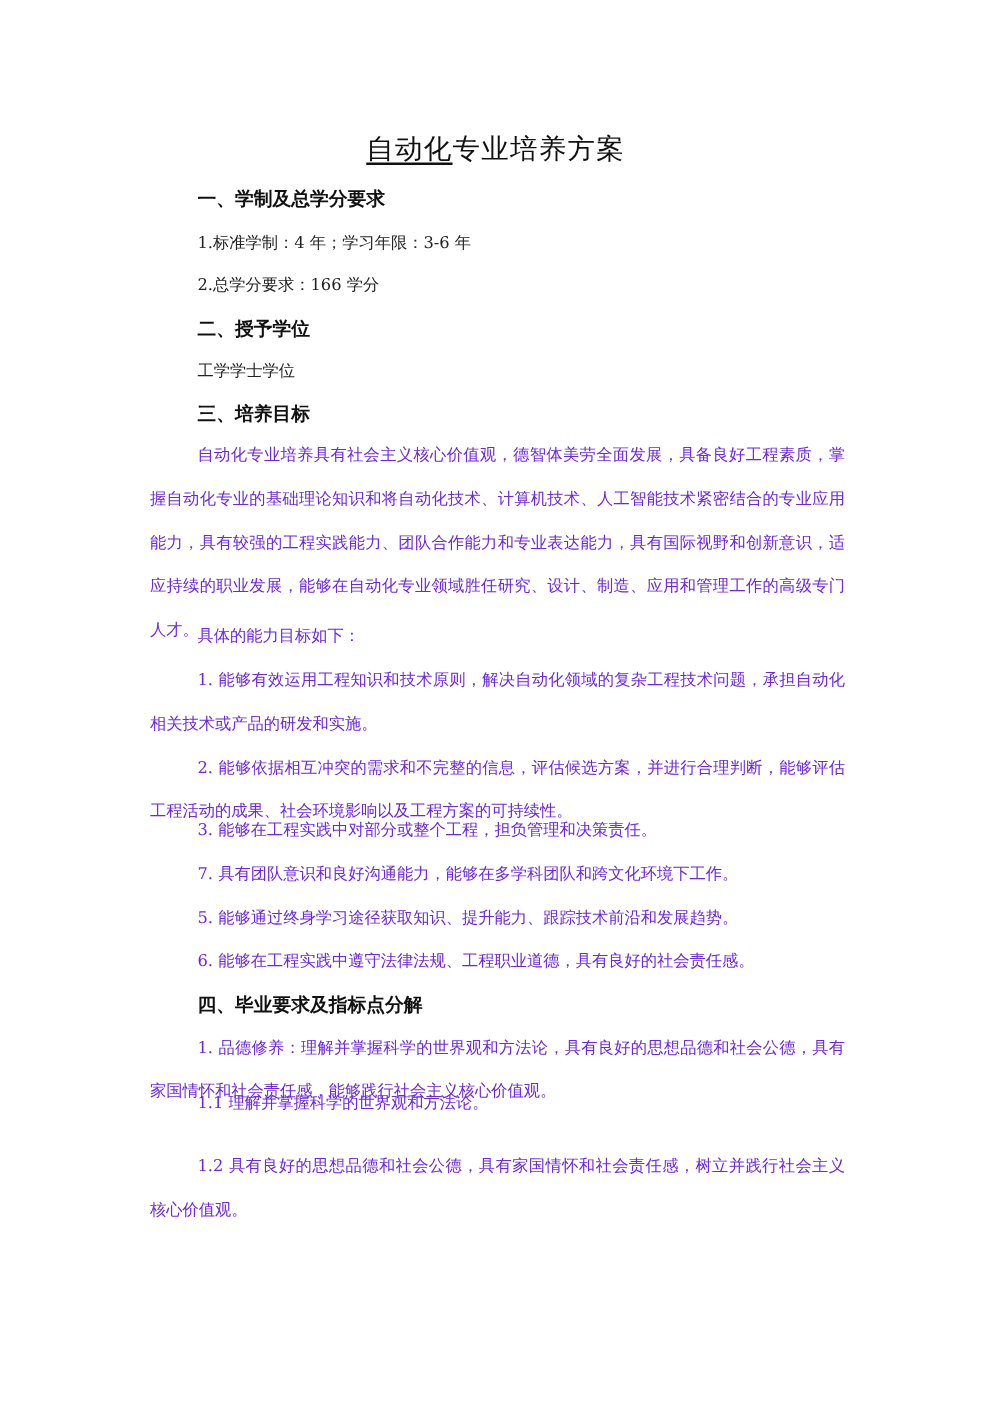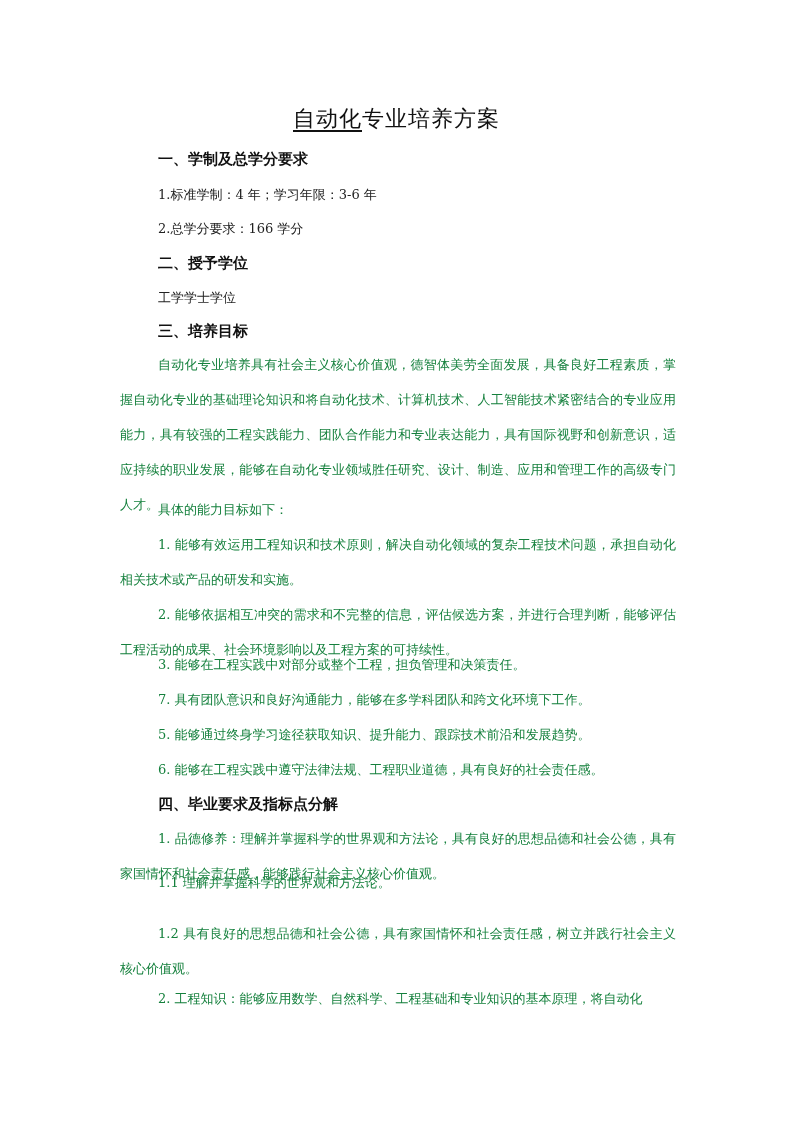--- a/index.html
+++ b/index.html
@@ -5,21 +5,21 @@
   html, body { margin: 0; padding: 0; background: #ffffff; }
   body { width: 793px; height: 1122px; position: relative; overflow: hidden;
          font-family: "DejaVu Serif", "Liberation Serif", serif; color: #1a1a1a; }
   .page { position: absolute; left: 0; top: 0; width: 793px; height: 880px; }
   .title { position: absolute; top: 104px; left: 0; width: 793px; text-align: center;
            font-family: "DejaVu Sans", "Liberation Sans", sans-serif; font-size: 22px; letter-spacing: 1px; color: #111; }
   .title .u { text-decoration: underline; text-underline-offset: 4px; text-decoration-thickness: 2px; }
   .h { position: absolute; left: 158px; font-family: "DejaVu Sans", "Liberation Sans", sans-serif;
        font-weight: bold; font-size: 15px; color: #111; }
   .p { position: absolute; left: 158px; font-size: 13px; line-height: 35px; color: #222; white-space: nowrap; }
-  .block { position: absolute; left: 120px; width: 556px; font-size: 13px; line-height: 35px; color: #15803d;
+  .block { position: absolute; left: 120px; width: 556px; font-size: 13px; line-height: 35px; color: #6d28d9;
            text-indent: 38px; text-align: justify; margin: 0; }
   .u1 { text-underline-offset: 3px; }
 </style>
 </head>
 <body>
 
 <div class="page">
 
   <div class="title"><span class="u">自动化</span><span>专业培养方案</span></div>
 
@@ -37,15 +37,14 @@
   <p class="block" style="top:597px">2. 能够依据相互冲突的需求和不完整的信息，评估候选方案，并进行合理判断，能够评估工程活动的成果、社会环境影响以及工程方案的可持续性。</p>
   <p class="block" style="top:647px">3. 能够在工程实践中对部分或整个工程，担负管理和决策责任。</p>
   <p class="block" style="top:682px">7. 具有团队意识和良好沟通能力，能够在多学科团队和跨文化环境下工作。</p>
   <p class="block" style="top:717px">5. 能够通过终身学习途径获取知识、提升能力、跟踪技术前沿和发展趋势。</p>
   <p class="block" style="top:752px">6. 能够在工程实践中遵守法律法规、工程职业道德，具有良好的社会责任感。</p>
 
   <div class="h" style="top:795px">四、毕业要求及指标点分解</div>
   <p class="block" style="top:821px">1.  品德修养：理解并掌握科学的世界观和方法论，具有良好的思想品德和社会公德，具有家国情怀和社会责任感，能够践行社会主义核心价值观。</p>
   <p class="block" style="top:865px">1.1  理解并掌握科学的世界观和方法论。</p>
   <p class="block" style="top:916px">1.2  具有良好的思想品德和社会公德，具有家国情怀和社会责任感，树立并践行社会主义核心价值观。</p>
-  <p class="block" style="top:981px">2.  工程知识：能够应用数学、自然科学、工程基础和专业知识的基本原理，将自动化</p>
 
 </div>
 
 </body></html>

